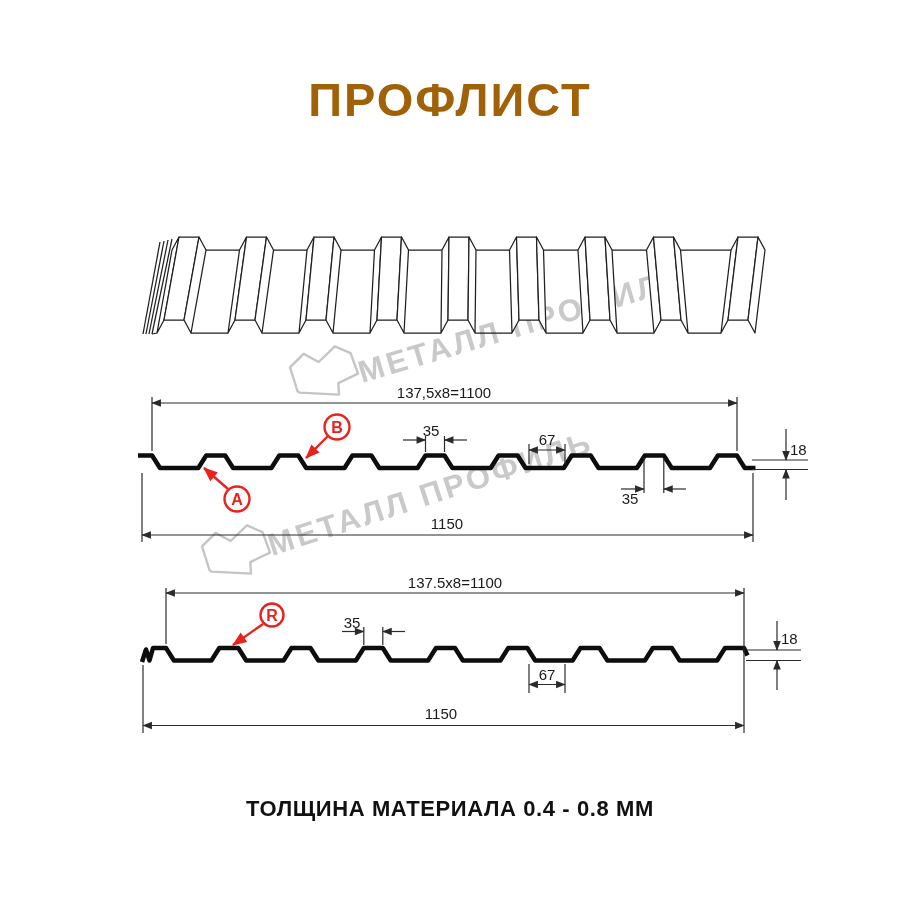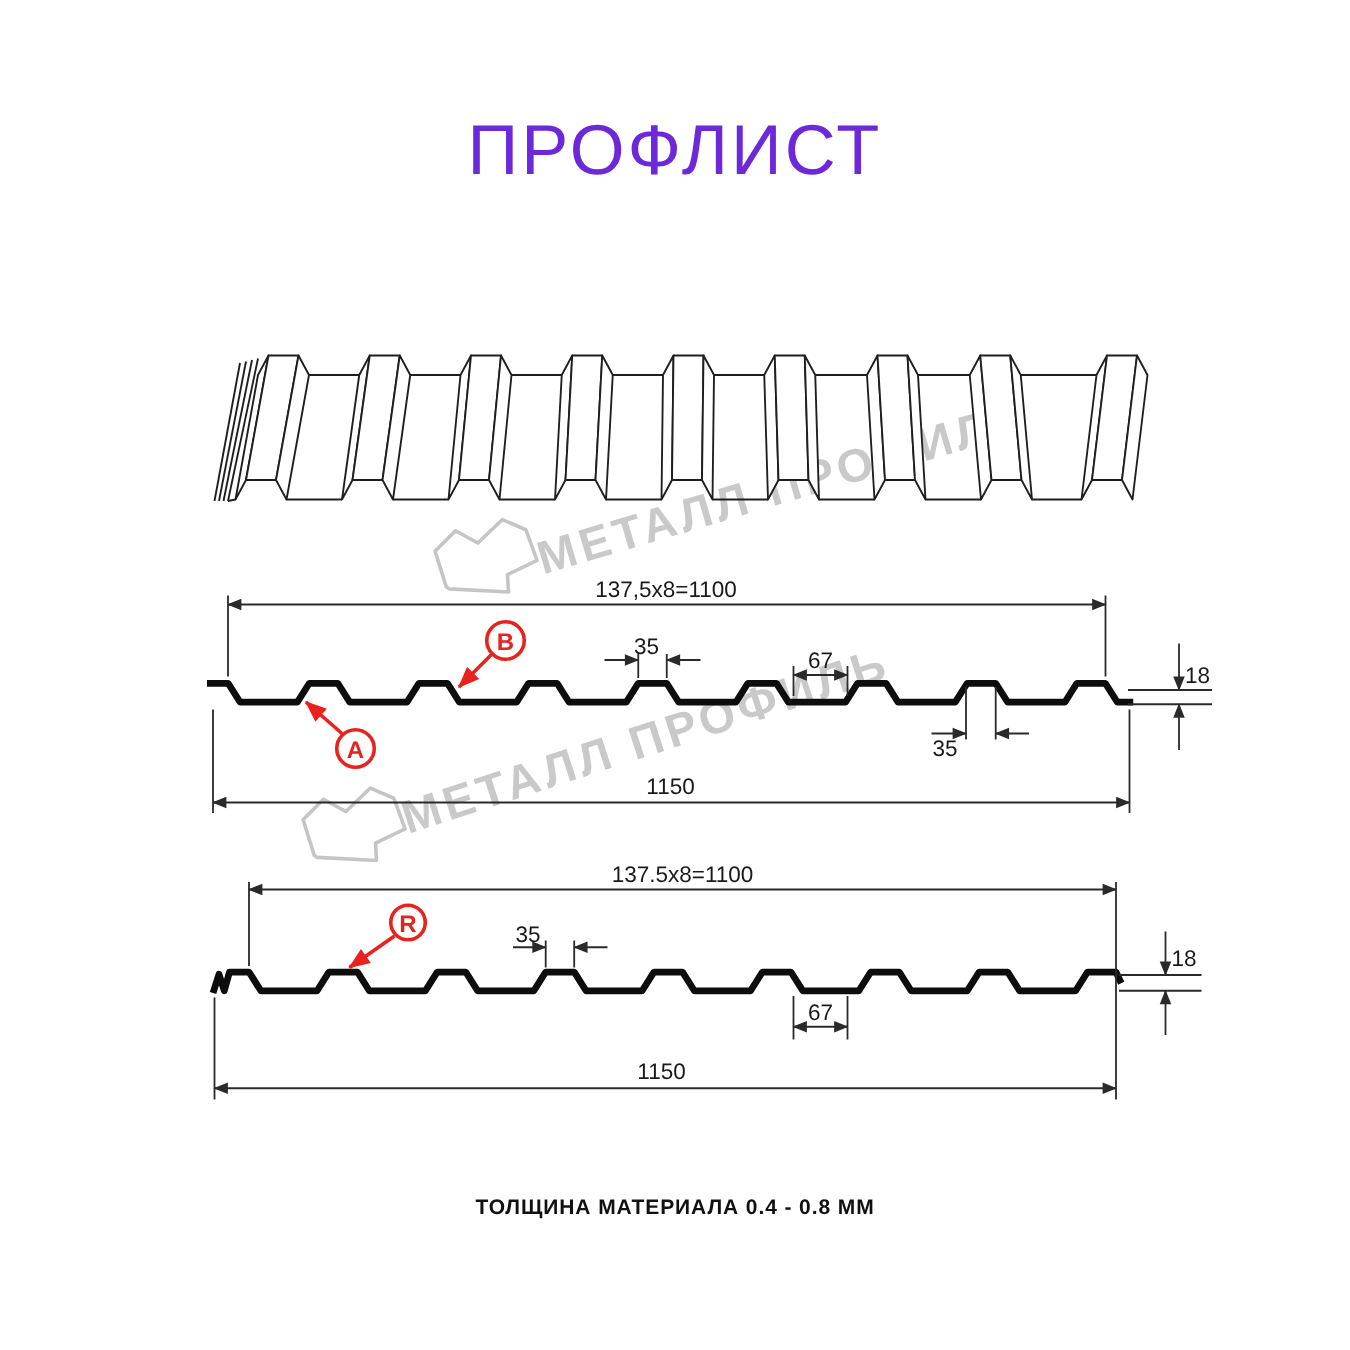--- a/index.html
+++ b/index.html
@@ -1,23 +1,23 @@
 <!DOCTYPE html>
 <html><head>
 <meta charset="utf-8">
 <style>
   html,body{margin:0;padding:0;background:#fff;}
   #page{position:relative;width:900px;height:900px;background:#fff;overflow:hidden;
         font-family:"Liberation Sans","DejaVu Sans",sans-serif;}
   .title{position:absolute;left:0;top:72px;width:900px;text-align:center;
-         font-size:47px;font-weight:400;letter-spacing:2px;color:#6d28d9;}
+         font-size:47px;font-weight:700;letter-spacing:2px;color:#a16207;}
   .subtitle{position:absolute;left:0;top:128px;width:900px;text-align:center;
          font-size:22px;font-weight:600;letter-spacing:1px;color:#000;}
   .footer{position:absolute;left:0;top:796px;width:900px;text-align:center;
-         font-size:14px;font-weight:600;letter-spacing:.6px;color:#111;}
+         font-size:22px;font-weight:600;letter-spacing:.6px;color:#111;}
   svg{position:absolute;left:0;top:0;}
   .dim{stroke:#2a2a2a;stroke-width:1.2;fill:none;}
   .dimtxt{font-size:15px;fill:#1a1a1a;}
   .prof{stroke:#0d0d0d;stroke-width:4.5;fill:none;stroke-linejoin:round;stroke-linecap:butt;}
   .thin{stroke:#1f1f1f;stroke-width:1.25;fill:#fff;stroke-linejoin:round;}
   .thinl{stroke:#1f1f1f;stroke-width:1.25;fill:none;}
   .red{stroke:#e8221c;fill:none;stroke-width:2.4;}
   .redtxt{font-size:16px;font-weight:700;fill:#e8221c;}
   .wmtxt{font-size:31px;font-weight:700;letter-spacing:3px;fill:#c9c9c9;}
   .wmlogo{fill:none;stroke:#c5c5c5;stroke-width:7;stroke-linejoin:round;}

